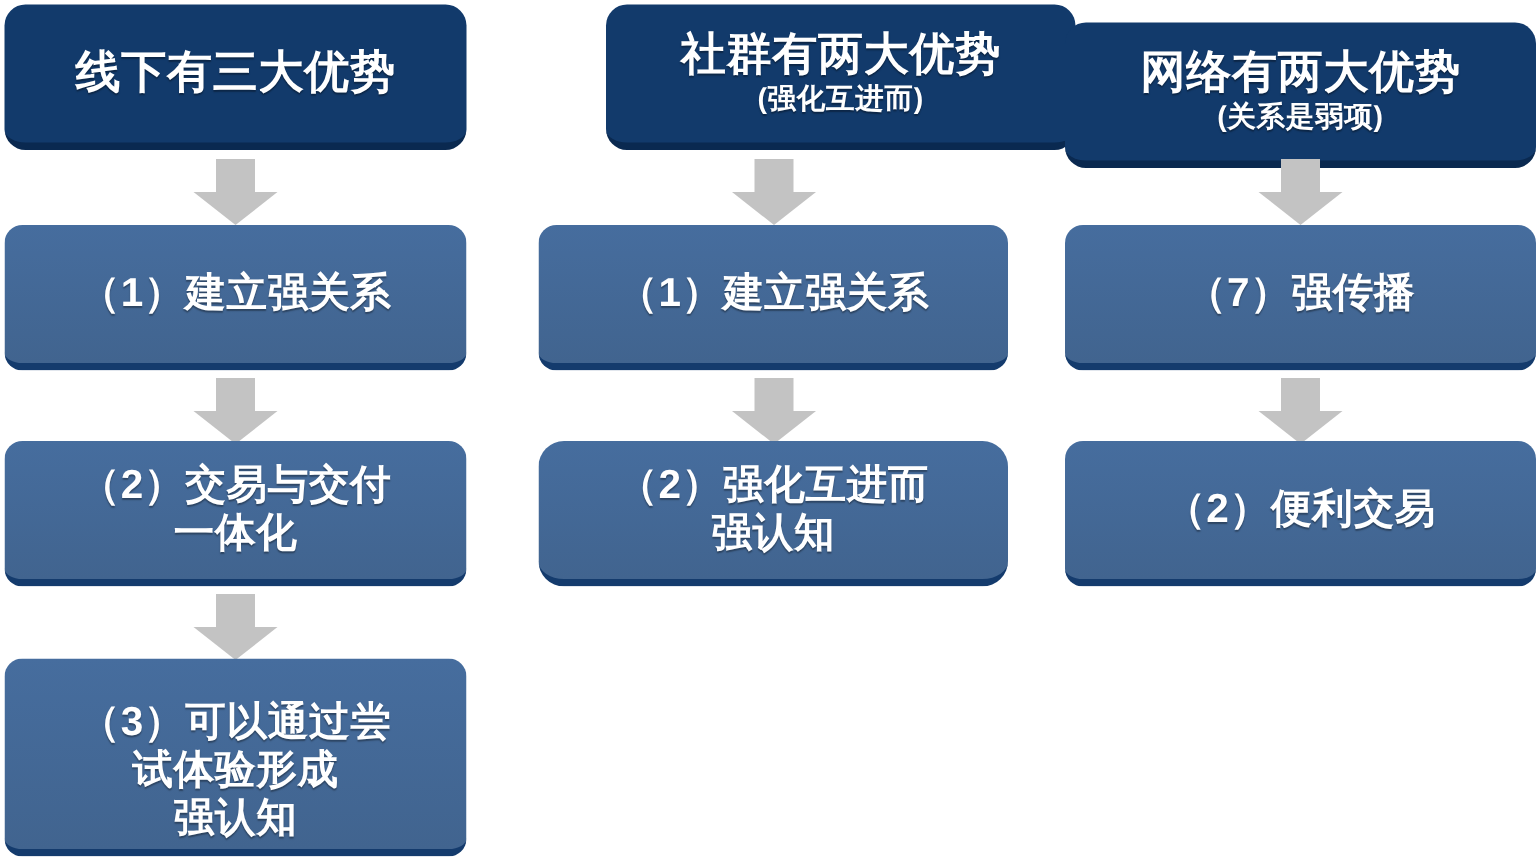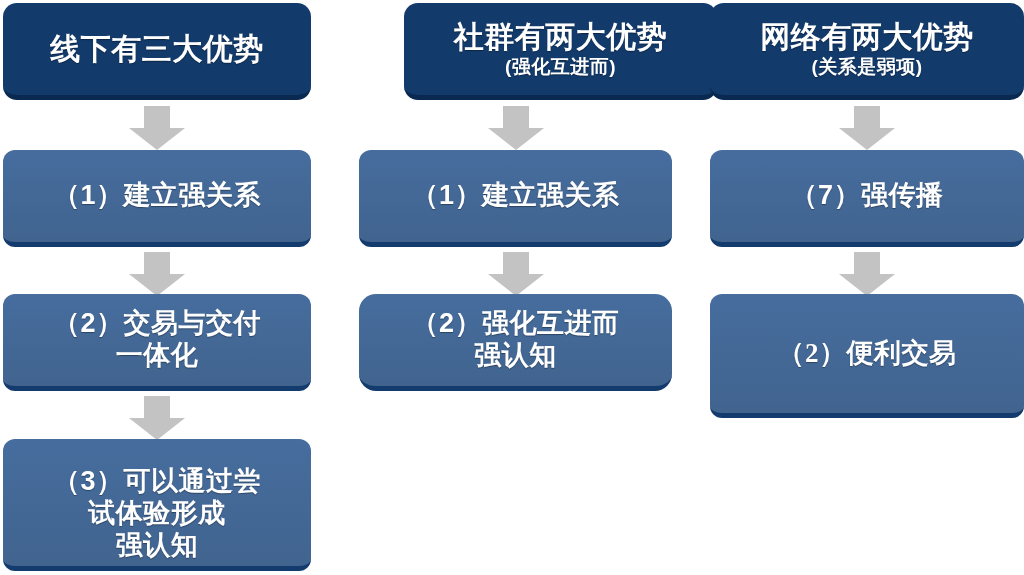--- a/index.html
+++ b/index.html
@@ -163,37 +163,37 @@
     </div>
 
     <div class="node step" style="top:294px; height:97px;border-radius:17px;">
       <span class="step-text">（2）强化互进而
 强认知</span>
     </div>
   </div>
 
   <div class="column" id="col-2">
 
-    <div class="node header" style="top:3px; height:97px;">
+    <div class="node header" style="top:15px; height:97px;">
       <span class="title-main">网络有两大优势</span>
       <span class="title-sub">(关系是弱项)</span>
     </div>
 
     <div class="arrow" style="top:106px;">
       <div class="shaft" style="height:22px;"></div>
       <div class="head"></div>
     </div>
 
     <div class="node step" style="top:150px; height:97px;">
       <span class="step-text">（7）强传播</span>
     </div>
 
     <div class="arrow" style="top:252px;">
       <div class="shaft" style="height:22px;"></div>
       <div class="head"></div>
     </div>
 
-    <div class="node step" style="top:294px; height:124px;font-family:Liberation Serif, serif;">
+    <div class="node step" style="top:294px; height:97px;">
       <span class="step-text">（2）便利交易</span>
     </div>
   </div>
 
 </div>
 
 </body></html>

